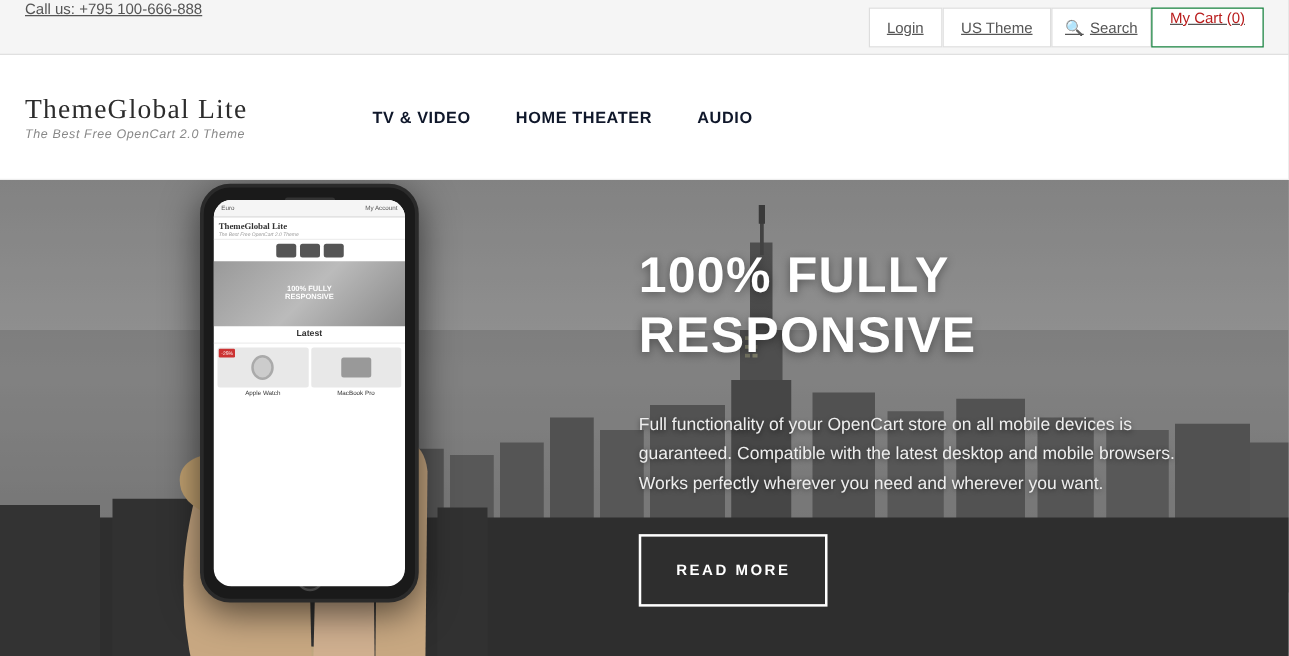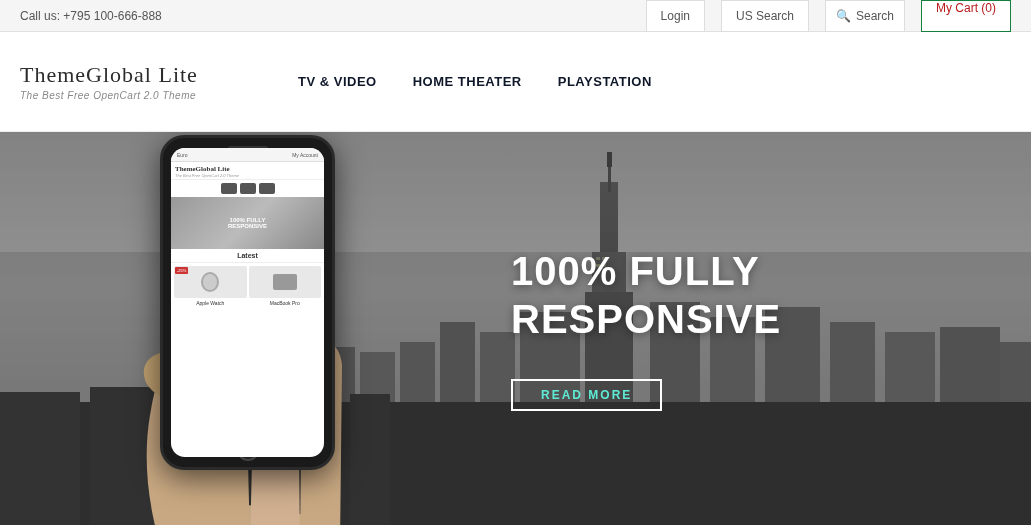--- a/index.html
+++ b/index.html
@@ -3,32 +3,32 @@
   <meta charset="utf-8">
   <style>
     * { margin: 0; padding: 0; box-sizing: border-box; }
     body { font-family: Arial, sans-serif; width: 1031px; overflow-x: hidden; }
 
     
     .topbar {
       background: #f5f5f5;
       border-bottom: 1px solid #e0e0e0;
       display: flex;
-      align-items: center;
       justify-content: space-between;
       padding: 0 20px;
-      height: 32px;
+      height: 44px;
       font-size: 12px;
       color: #555;
+      text-decoration: underline;
     }
     .topbar-left {}
     .topbar-right {
       display: flex;
       align-items: center;
-      gap: 16px;
+      gap: 0;
     }
     .topbar-btn {
       border: 1px solid #ddd;
       background: #fff;
       padding: 4px 14px;
       font-size: 12px;
       color: #555;
       cursor: pointer;
       height: 32px;
       line-height: 1;
@@ -175,55 +175,55 @@
     .hero-description {
       font-size: 14px;
       color: #eee;
       line-height: 1.7;
       text-shadow: 0 1px 4px rgba(0,0,0,0.5);
       margin-bottom: 28px;
     }
     .hero-btn {
       display: inline-block;
       border: 2px solid #fff;
-      color: #5eead4;
+      color: #ffffff;
       background: transparent;
-      padding: 7px 28px;
+      padding: 20px 28px;
       font-size: 12px;
       letter-spacing: 2px;
       text-transform: uppercase;
       cursor: pointer;
       font-weight: 600;
     }
   </style>
 </head>
 <body>
 
 <div class="topbar">
   <span class="topbar-left">Call us: +795 100-666-888</span>
   <div class="topbar-right">
     <button class="topbar-btn">Login</button>
-    <button class="topbar-btn">US Search</button>
+    <button class="topbar-btn">US Theme</button>
     <div class="topbar-search">
       <span class="search-icon-small">🔍</span>
       <span>Search</span>
     </div>
     <div class="topbar-cart">My Cart (0)</div>
   </div>
 </div>
 
 <div class="header">
   <div class="logo-area">
     <div class="logo-title">ThemeGlobal Lite</div>
     <div class="logo-subtitle">The Best Free OpenCart 2.0 Theme</div>
   </div>
   <nav>
     <div class="nav-item">TV &amp; VIDEO</div>
     <div class="nav-item">HOME THEATER</div>
-    <div class="nav-item">PLAYSTATION</div>
+    <div class="nav-item">AUDIO</div>
   </nav>
 </div>
 
 <div class="hero">
 
   <svg class="city-svg" viewBox="0 0 1031 393" preserveAspectRatio="xMidYMid slice" xmlns="http://www.w3.org/2000/svg">
 
     <defs>
       <linearGradient id="skyGrad" x1="0" y1="0" x2="0" y2="1">
         <stop offset="0%" stop-color="#9a9a9a"></stop>
@@ -337,15 +337,16 @@
             </div>
             <div style="font-size:5px;color:#333;margin-top:2px;">MacBook Pro</div>
           </div>
         </div>
       </div>
     </div>
   </div>
 
   <div class="hero-text">
     <h1 class="hero-headline">100% FULLY RESPONSIVE</h1>
+    <p class="hero-description">Full functionality of your OpenCart store on all mobile devices is guaranteed. Compatible with the latest desktop and mobile browsers. Works perfectly wherever you need and wherever you want.</p>
     <button class="hero-btn">READ MORE</button>
   </div>
 </div>
 
 </body></html>

